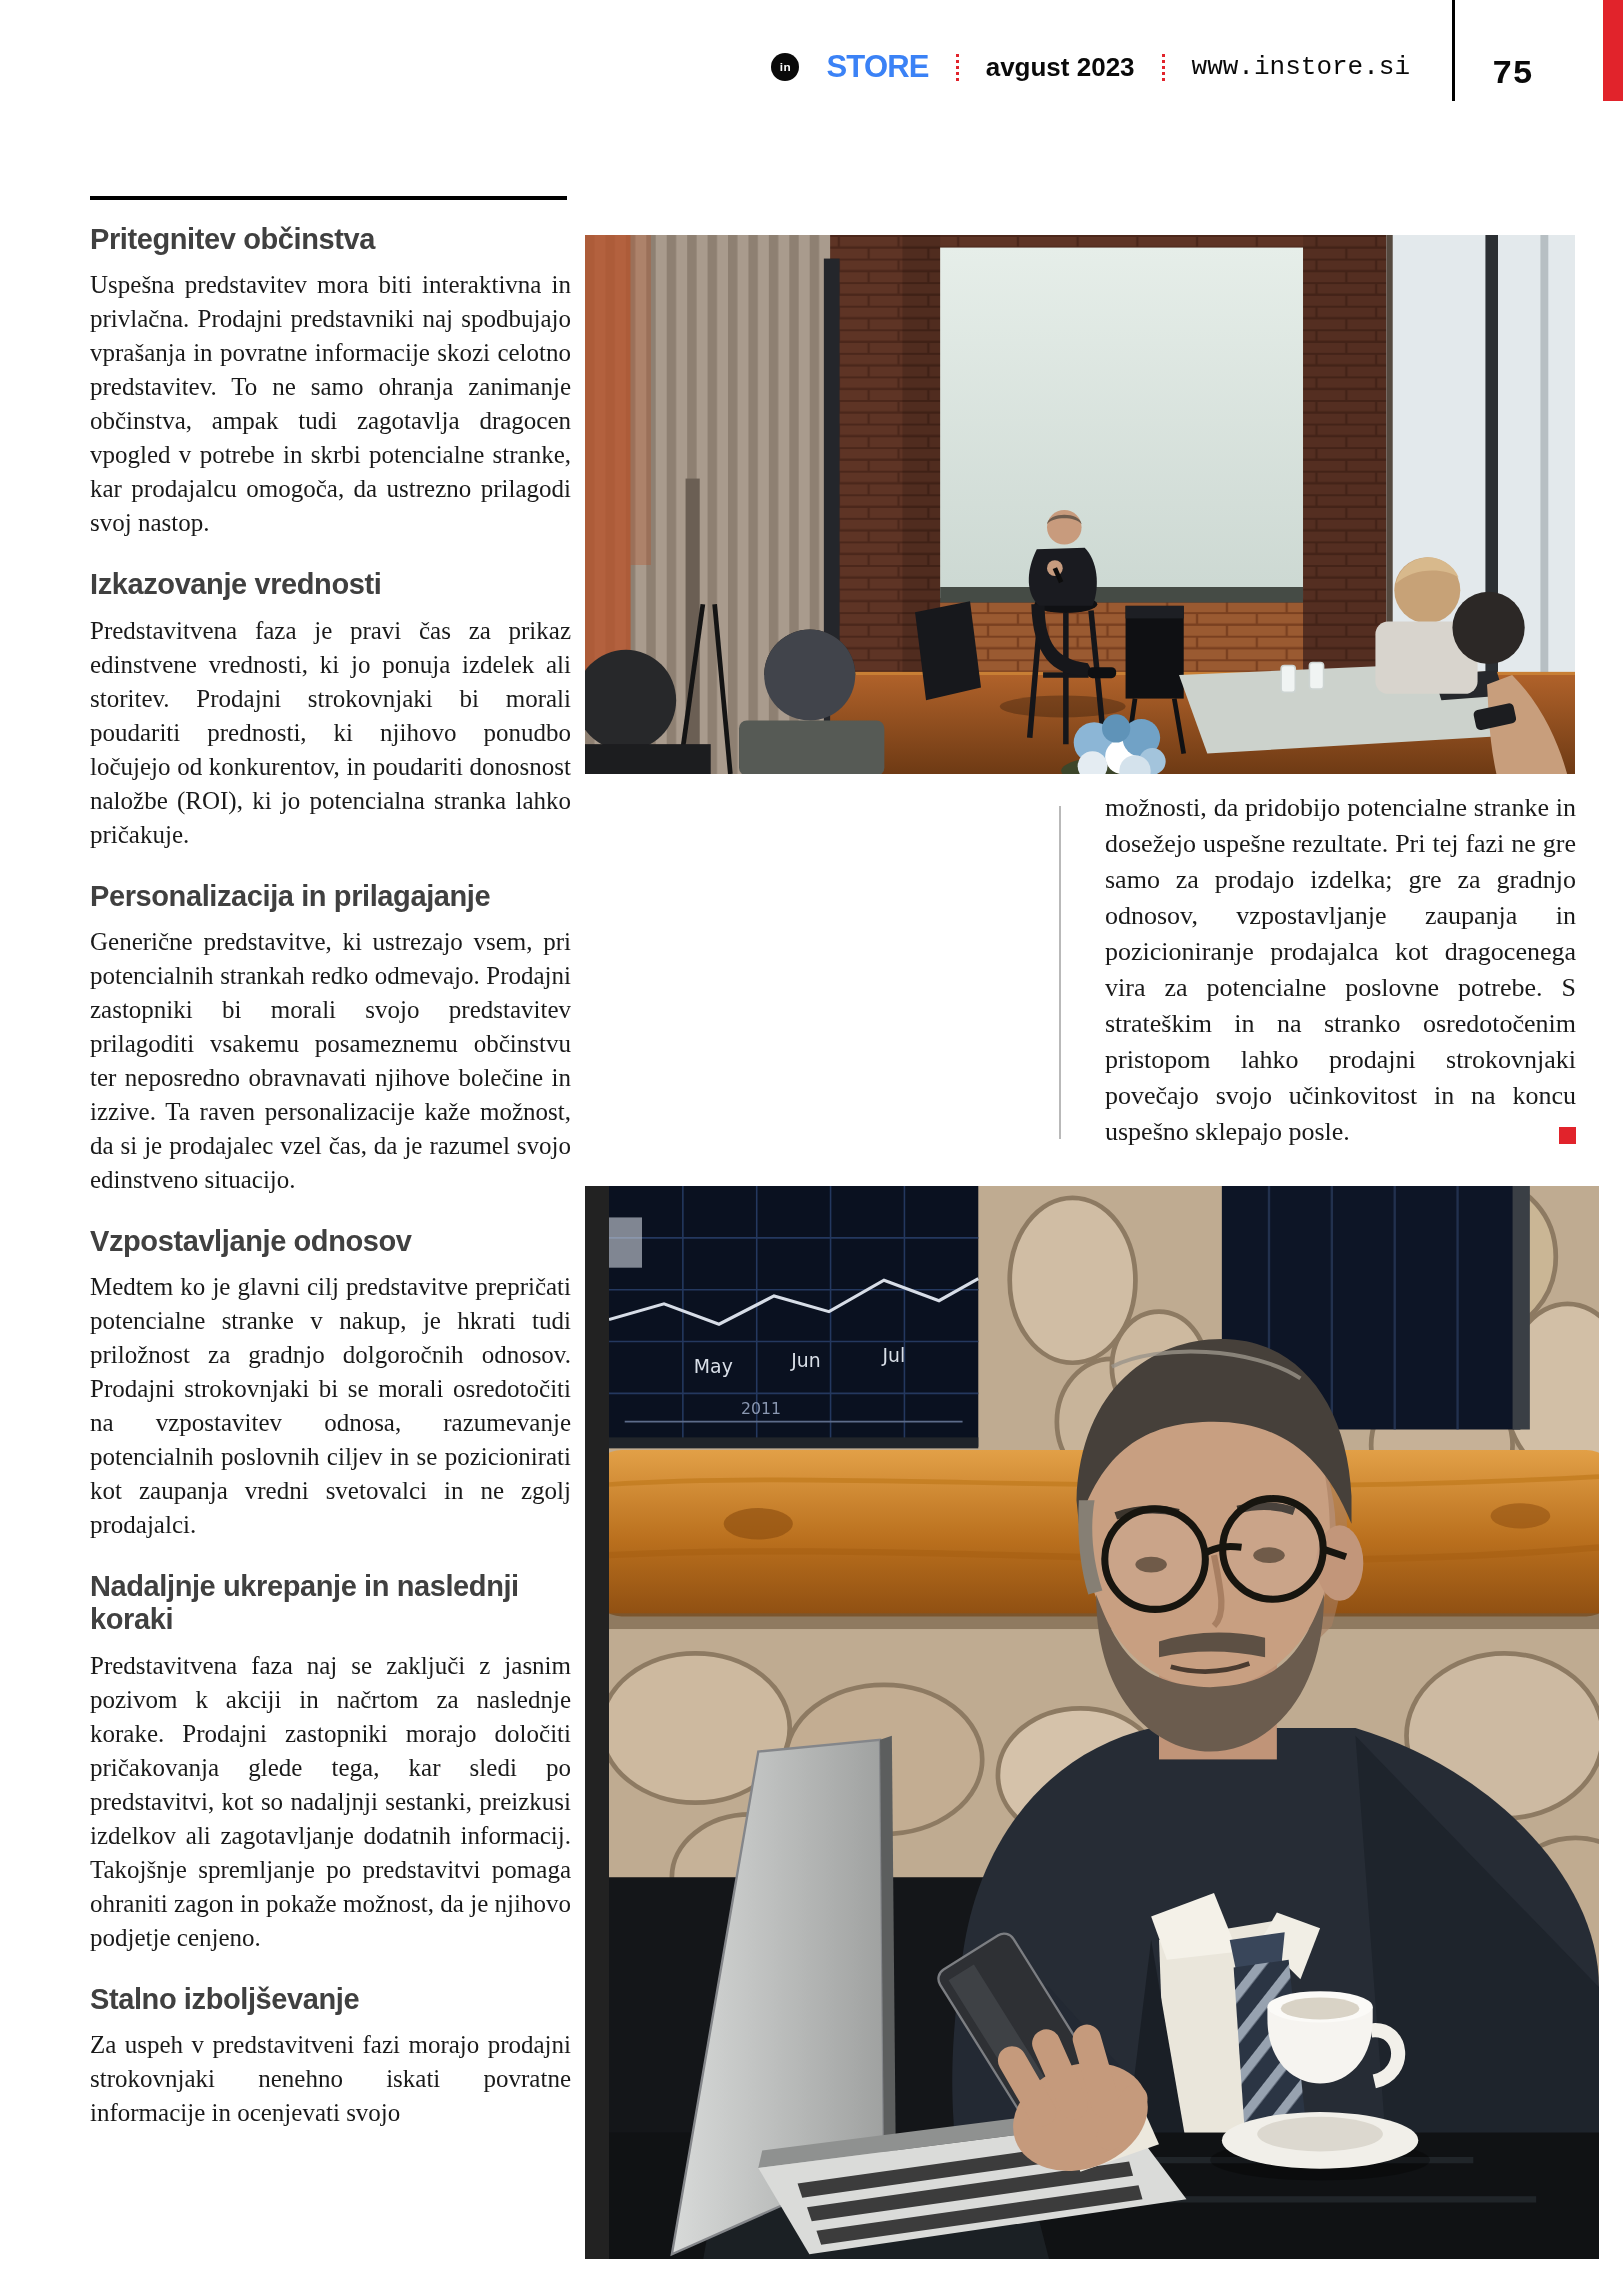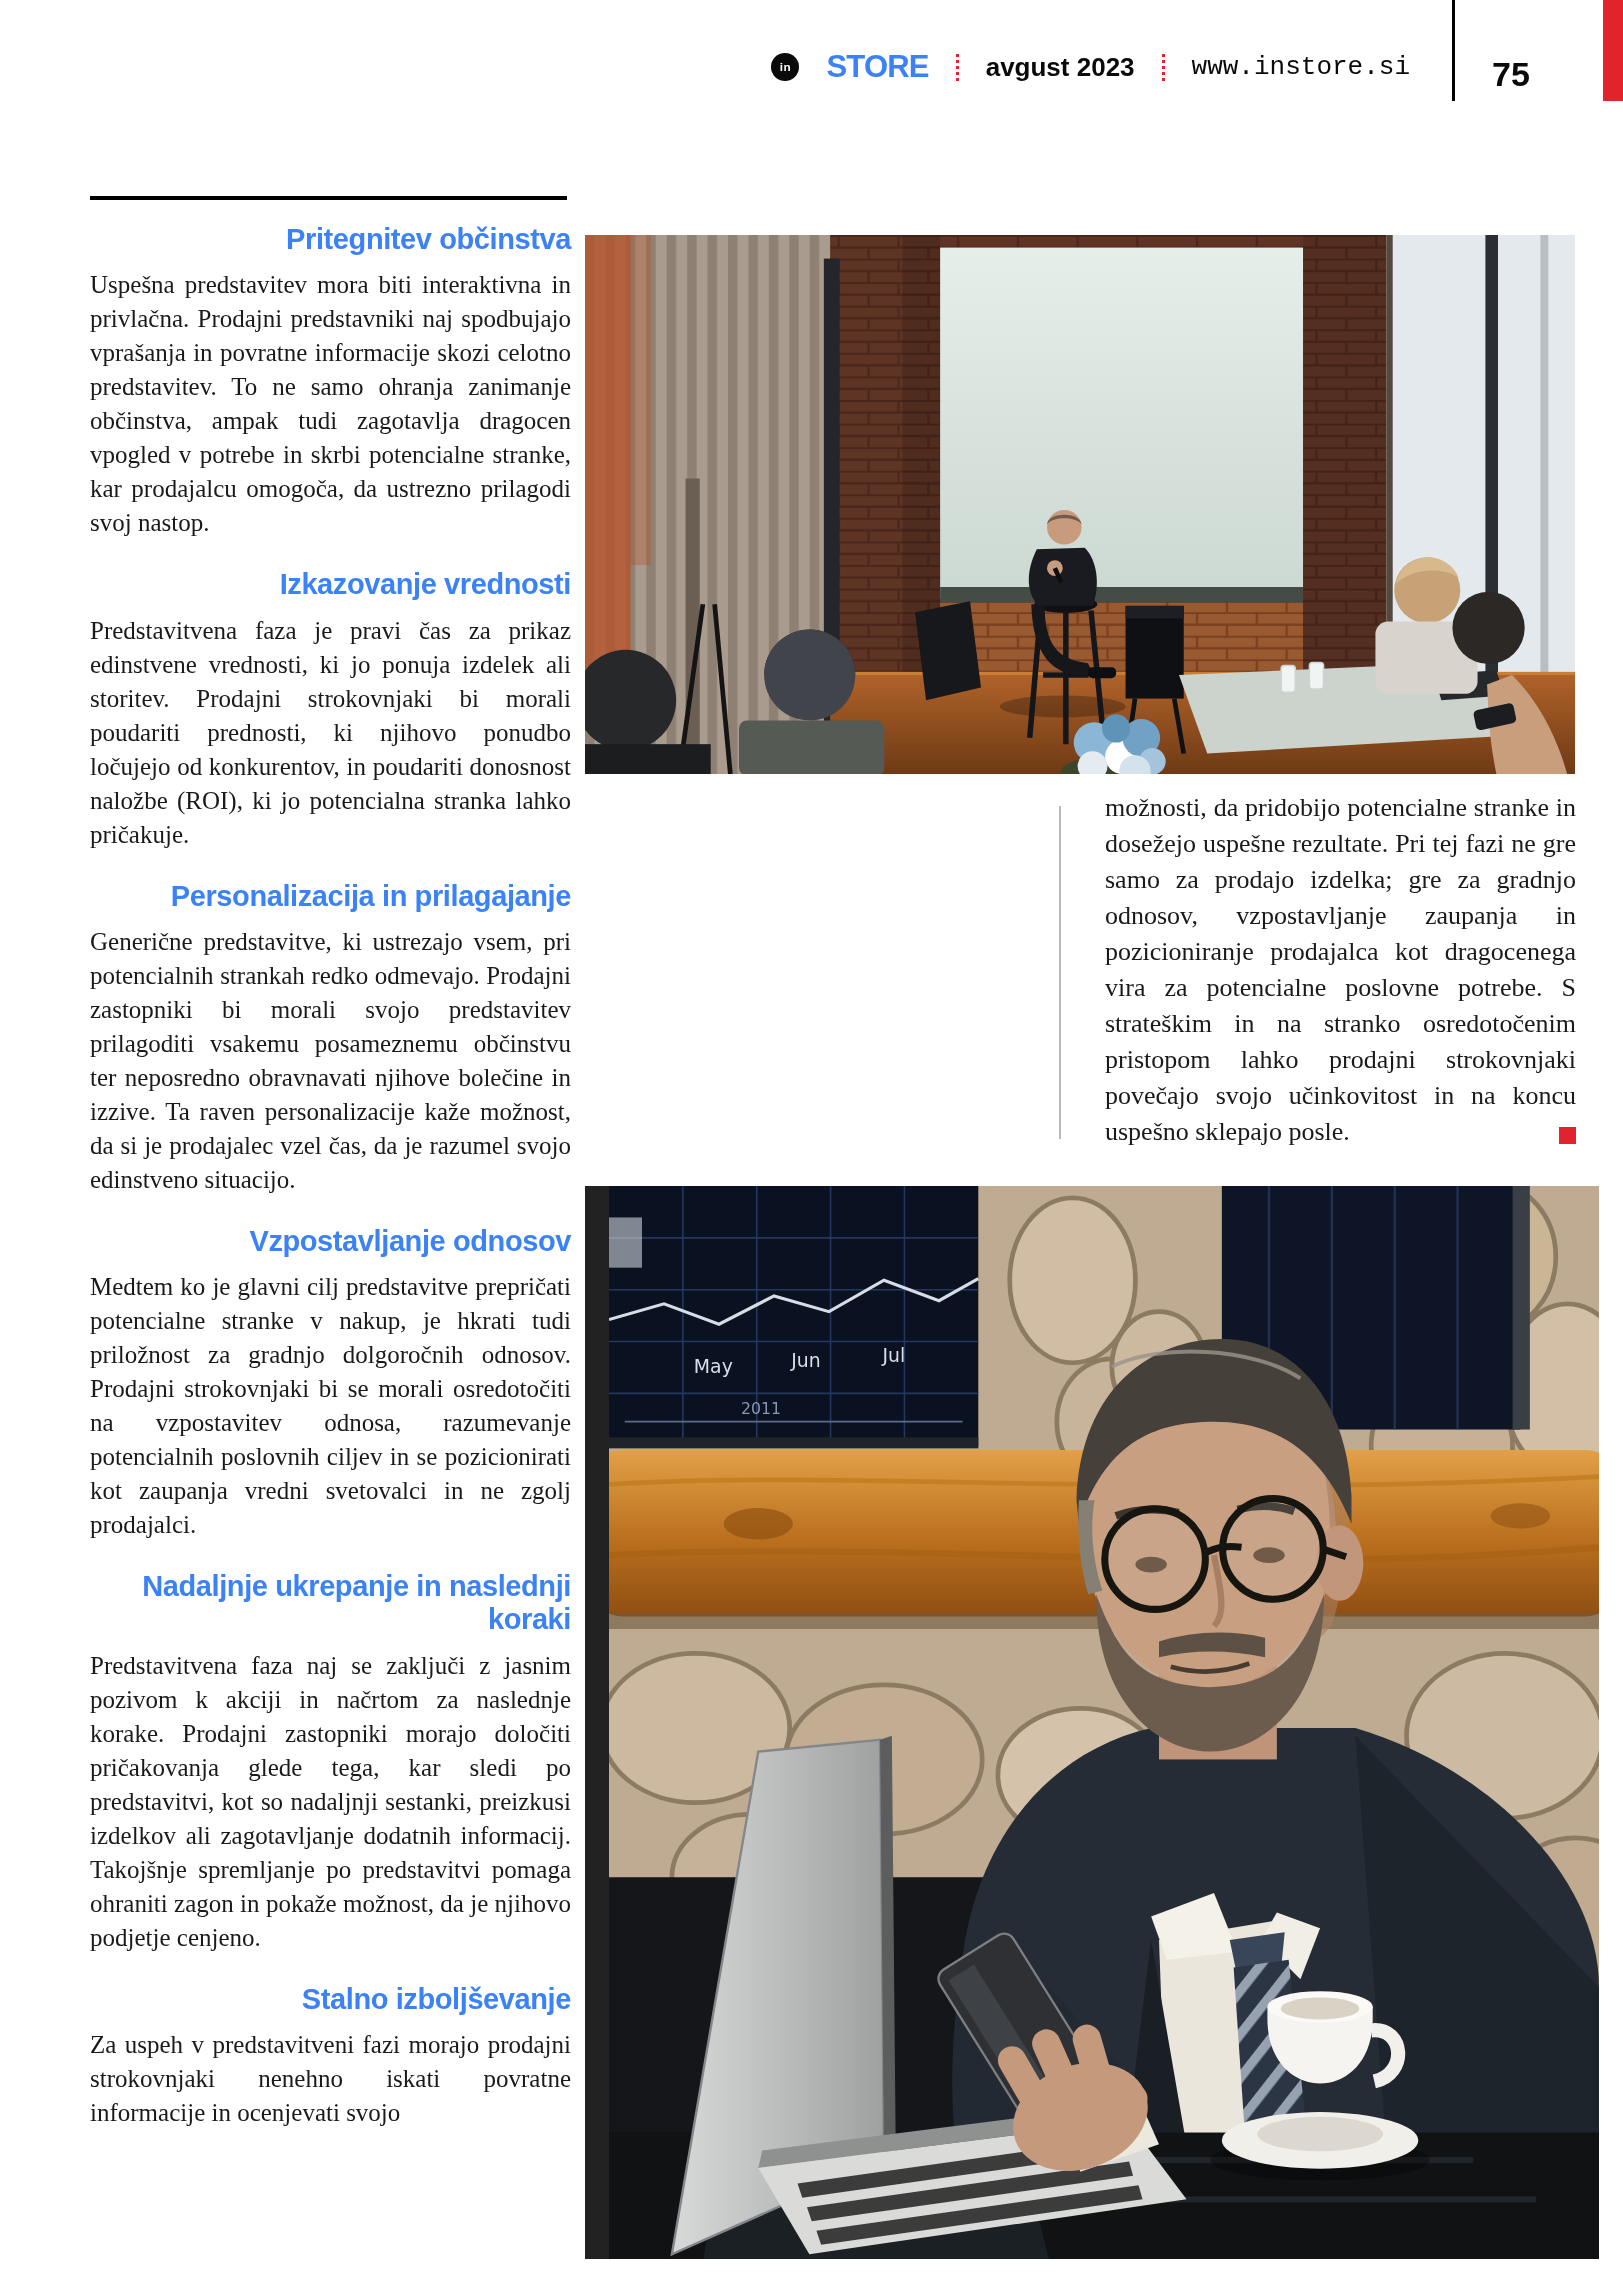--- a/index.html
+++ b/index.html
@@ -9,28 +9,28 @@
   .masthead{position:absolute;top:49px;left:0;width:1451px;display:flex;justify-content:flex-end;
             align-items:center;gap:27px;padding-right:41px;box-sizing:border-box;
             font-family:"Liberation Sans",sans-serif;}
   .logo-circle{width:28px;height:28px;border-radius:50%;background:#0a0a0a;color:#fff;display:flex;
                align-items:center;justify-content:center;font-weight:700;font-size:11.8px;letter-spacing:0.4px;}
   .logo-store{font-weight:800;font-size:31px;letter-spacing:-0.8px;color:#3b82f6;}
   .mast-sep{width:0;height:27px;border-left:3.1px dotted #e1232b;}
   .mast-issue{font-weight:700;font-size:26px;color:#0a0a0a;}
   .mast-site{font-weight:400;font-size:26px;color:#0a0a0a;font-family:Liberation Mono, monospace;}
   .mast-rule{position:absolute;left:1452px;top:0;width:3.1px;height:101px;background:#000;}
-  .page-number{position:absolute;left:1492px;top:55px;font-family:Liberation Sans, sans-serif;
+  .page-number{position:absolute;left:1492px;top:55px;font-family:Liberation Mono, monospace;
                font-weight:800;font-size:34px;color:#0a0a0a;}
   .corner-bar{position:absolute;right:0;top:0;width:20.4px;height:101px;background:#e1232b;}
   
   .top-rule{position:absolute;left:90px;top:196px;width:477px;height:3.9px;background:#000;}
   .leftcol{position:absolute;left:90px;top:223px;width:481px;}
   .heading{font-family:"Liberation Sans",sans-serif;font-weight:700;font-size:29px;line-height:1.13;
-           letter-spacing:-0.4px;color:#3b82f6;margin:28px 0 12.6px 0;text-align:right;}
+           letter-spacing:-0.4px;color:#404040;margin:28px 0 12.6px 0;}
   .heading.first{margin-top:0;}
   .body-text{font-size:25px;line-height:34px;text-align:justify;margin:0;hyphens:none;}
   .col2{position:absolute;left:585px;top:790px;width:465px;}
   .col3{position:absolute;left:1079px;top:790px;width:471px;margin-left:26px;}
   .col2 .body-text,.col3 .body-text{font-size:26px;line-height:36px;margin:0 0 20.4px 0;}
   .col-divider{position:absolute;left:1059px;top:806px;width:1.6px;height:333px;background:#b9b9b9;}
   .endmark{float:right;width:17.3px;height:17.3px;background:#e1232b;margin-top:12.6px;}
   
   .photo{position:absolute;overflow:hidden;background:#222;}
   .photo svg{display:block;width:100%;height:100%;}

